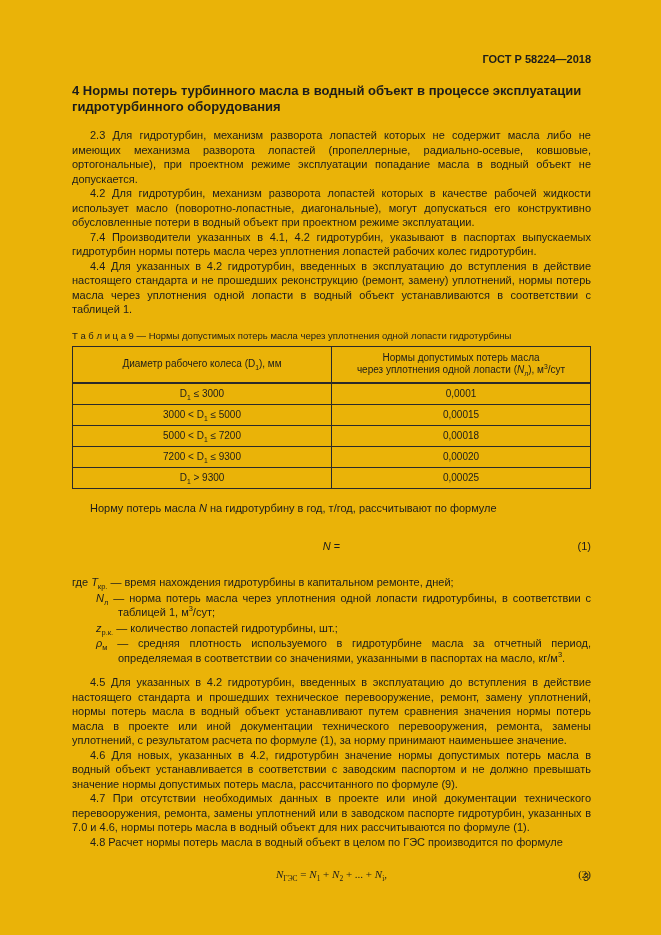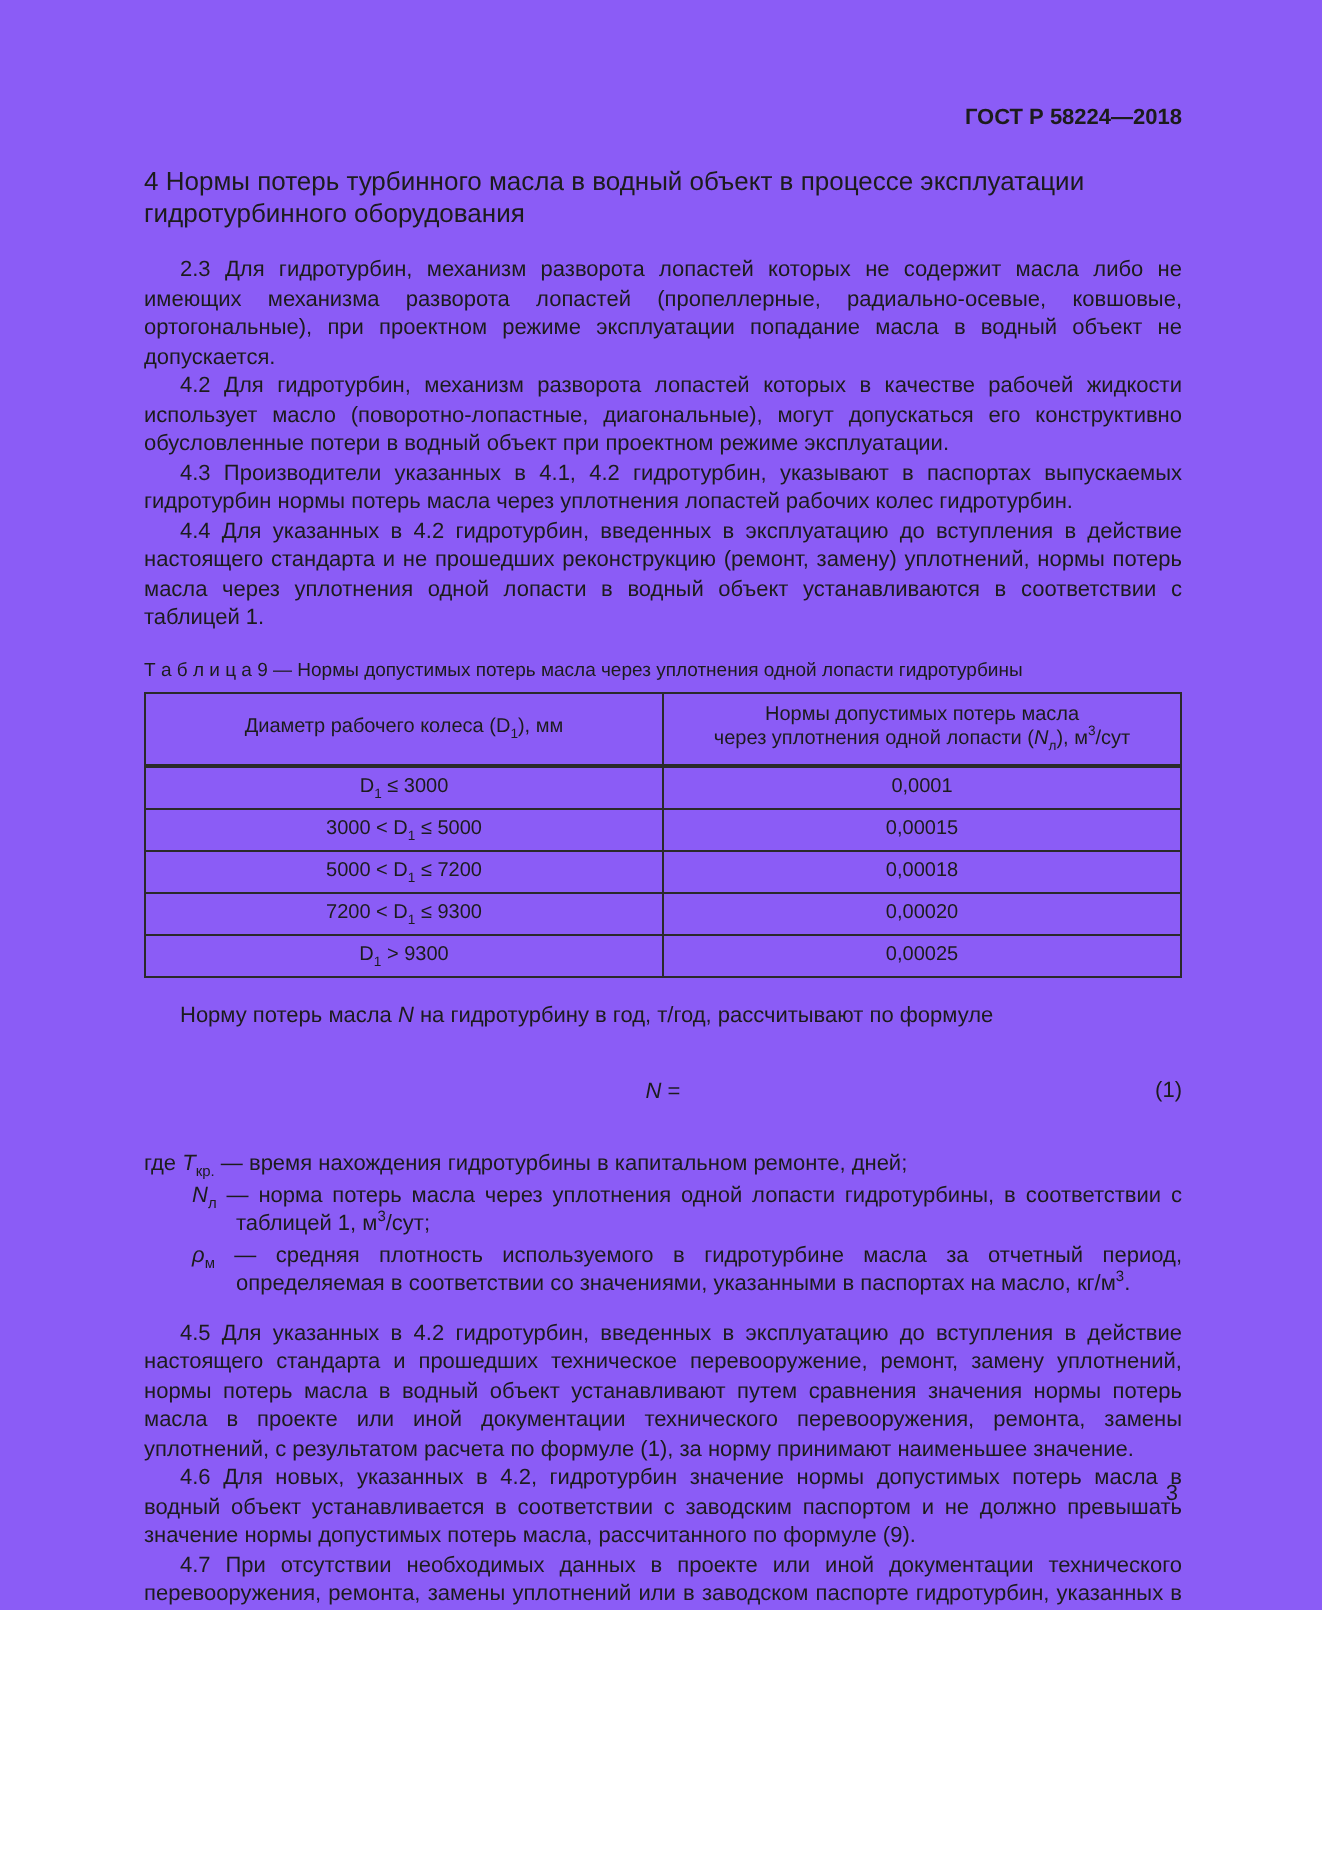--- a/index.html
+++ b/index.html
@@ -1,36 +1,36 @@
 <!DOCTYPE html>
 <html lang="ru"><head>
 <meta charset="utf-8">
 <style>
   html,body{margin:0;padding:0;background:#ffffff;}
   .page{
     position:relative;
-    width:661px;height:805px;
+    width:661px;height:935px;
     box-sizing:border-box;
     padding:52px 70px 0 72px;
-    background:#8b5cf6;
+    background:#eab308;
     outline:1px solid #e9e9e9;
     font-family:"Liberation Sans","DejaVu Sans",sans-serif;
     font-size:11px;
     color:#1c1c1c;
     line-height:1.32;
   }
   .doc-header{
     text-align:right;
     font-weight:bold;
     font-size:11px;
     margin-bottom:16px;
   }
   .title{
     font-size:13px;
-    font-weight:normal;
+    font-weight:bold;
     line-height:1.3;
     margin:0 0 12px 0;
   }
   p.body{
     margin:0;
     text-align:justify;
     text-indent:18px;
   }
   sub{font-size:68%;line-height:0;}
   sup{font-size:68%;line-height:0;}
@@ -107,21 +107,21 @@
 <body>
 
 <div class="page">
 
   <div class="doc-header">ГОСТ Р 58224—2018</div>
 
   <h1 class="title">4 Нормы потерь турбинного масла в водный объект в процессе эксплуатации гидротурбинного оборудования</h1>
 
   <p class="body">2.3 Для гидротурбин, механизм разворота лопастей которых не содержит масла либо не имеющих механизма разворота лопастей (пропеллерные, радиально-осевые, ковшовые, ортогональные), при проектном режиме эксплуатации попадание масла в водный объект не допускается.</p>
   <p class="body">4.2 Для гидротурбин, механизм разворота лопастей которых в качестве рабочей жидкости использует масло (поворотно-лопастные, диагональные), могут допускаться его конструктивно обусловленные потери в водный объект при проектном режиме эксплуатации.</p>
-  <p class="body">4.3 Производители указанных в 4.1, 4.2 гидротурбин, указывают в паспортах выпускаемых гидротурбин нормы потерь масла через уплотнения лопастей рабочих колес гидротурбин.</p>
+  <p class="body">7.4 Производители указанных в 4.1, 4.2 гидротурбин, указывают в паспортах выпускаемых гидротурбин нормы потерь масла через уплотнения лопастей рабочих колес гидротурбин.</p>
   <p class="body">4.4 Для указанных в 4.2 гидротурбин, введенных в эксплуатацию до вступления в действие настоящего стандарта и не прошедших реконструкцию (ремонт, замену) уплотнений, нормы потерь масла через уплотнения одной лопасти в водный объект устанавливаются в соответствии с таблицей 1.</p>
 
   <div class="tbl-caption">Т а б л и ц а  9 — Нормы допустимых потерь масла через уплотнения одной лопасти гидротурбины</div>
 
   <table class="norms">
     <colgroup>
       <col style="width:50%">
       <col style="width:50%">
     </colgroup>
     <thead>
@@ -162,20 +162,21 @@
   <div class="eq">
     <span class="eq-body">
       <span><i>N</i> =</span>
     </span>
     <span class="eq-num">(1)</span>
   </div>
 
   <div class="where-block">
     <div class="where-item first">где  <i>T</i><sub>кр.</sub> — время нахождения гидротурбины в капитальном ремонте, дней;</div>
     <div class="where-item"><i>N</i><sub>л</sub> — норма потерь масла через уплотнения одной лопасти гидротурбины, в соответствии с таблицей 1, м<sup>3</sup>/сут;</div>
+    <div class="where-item"><i>z</i><sub>р.к.</sub> — количество лопастей гидротурбины, шт.;</div>
     <div class="where-item"><i>ρ</i><sub>м</sub> — средняя плотность используемого в гидротурбине масла за отчетный период, определяемая в соответствии со значениями, указанными в паспортах на масло, кг/м<sup>3</sup>.</div>
   </div>
 
   <p class="body">4.5 Для указанных в 4.2 гидротурбин, введенных в эксплуатацию до вступления в действие настоящего стандарта и прошедших техническое перевооружение, ремонт, замену уплотнений, нормы потерь масла в водный объект устанавливают путем сравнения значения нормы потерь масла в проекте или иной документации технического перевооружения, ремонта, замены уплотнений, с результатом расчета по формуле (1), за норму принимают наименьшее значение.</p>
   <p class="body">4.6 Для новых, указанных в 4.2, гидротурбин значение нормы допустимых потерь масла в водный объект устанавливается в соответствии с заводским паспортом и не должно превышать значение нормы допустимых потерь масла, рассчитанного по формуле (9).</p>
   <p class="body">4.7 При отсутствии необходимых данных в проекте или иной документации технического перевооружения, ремонта, замены уплотнений или в заводском паспорте гидротурбин, указанных в 7.0 и 4.6, нормы потерь масла в водный объект для них рассчитываются по формуле (1).</p>
   <p class="body">4.8 Расчет нормы потерь масла в водный объект в целом по ГЭС производится по формуле</p>
 
   <div class="eq eq2">
     <span><i>N</i><sub>ГЭС</sub> = <i>N</i><sub>1</sub> + <i>N</i><sub>2</sub> + ... + <i>N</i><sub>i</sub>,</span>

